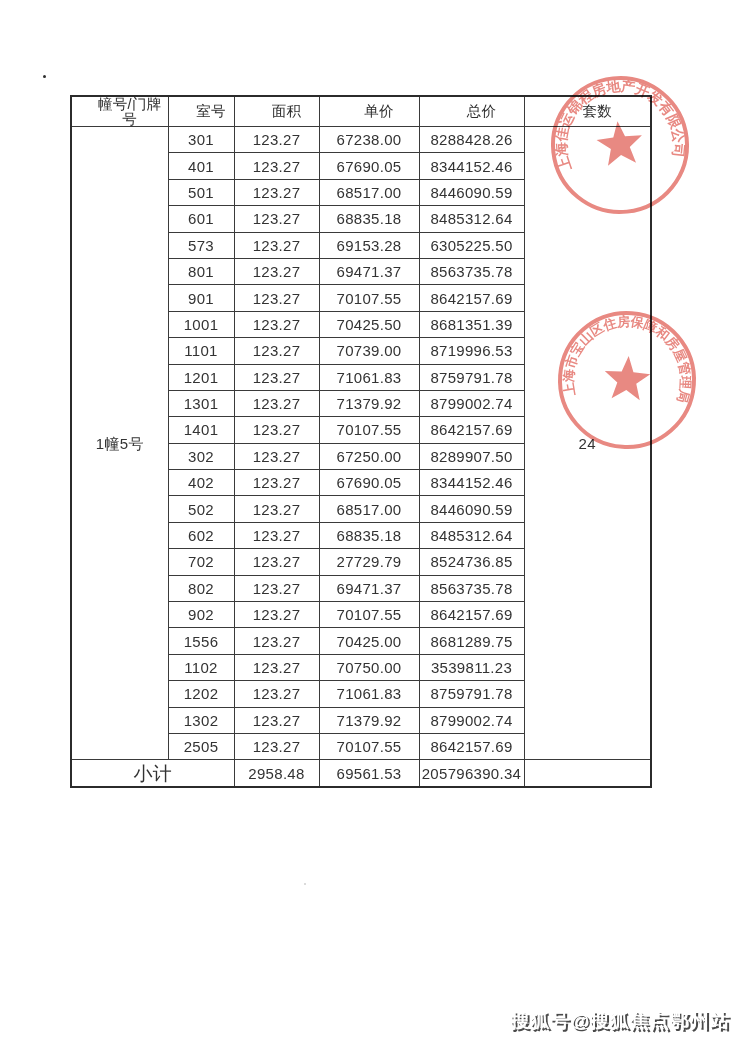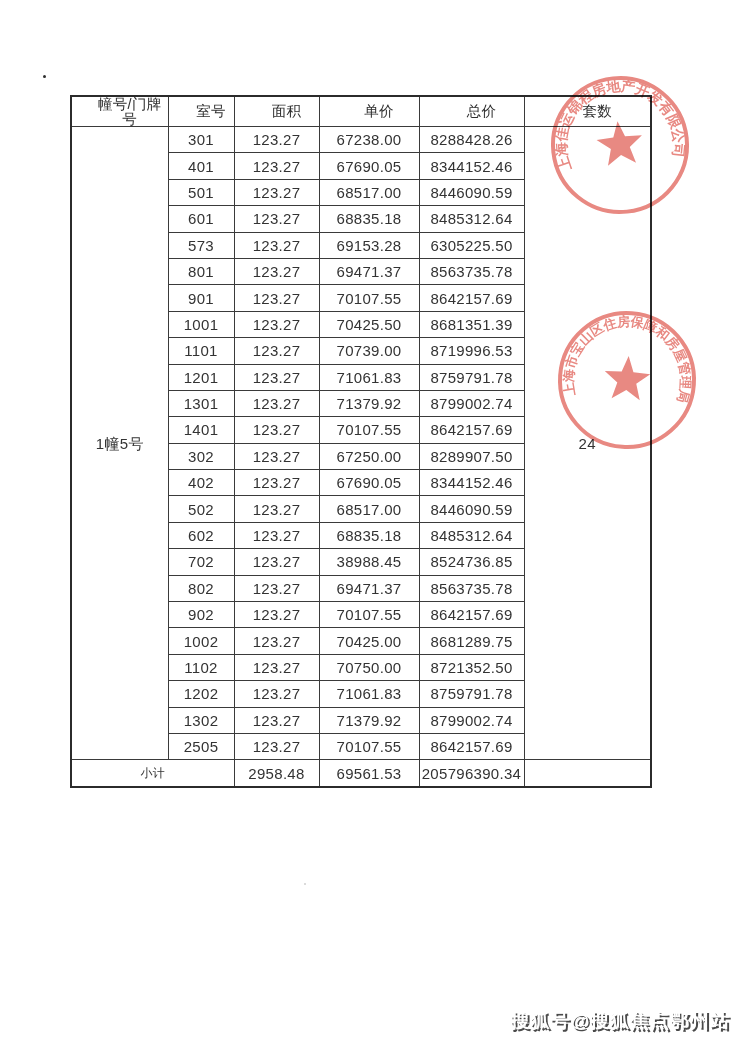--- a/index.html
+++ b/index.html
@@ -18,21 +18,21 @@
     text-align:center;vertical-align:middle;
     font-size:15px;font-weight:normal;color:#333333;
     padding:0;height:25.4px;line-height:1;
     letter-spacing:0.3px;
     background:transparent;
   }
   table.price thead th{height:26px;font-size:14.5px;color:#2e2e2e;padding-left:20px;}
   td.building{font-weight:bold;font-size:15.5px;color:#222;}
   td.units{font-size:15px;}
   tfoot td{height:26px;}
-  tfoot td.subtotal-label{font-size:12px;}
+  tfoot td.subtotal-label{font-size:19px;}
   
   .stamp{
     position:absolute;pointer-events:none;
     mix-blend-mode:multiply;opacity:0.78;color:#e2675e;
   }
   .stamp text{
     fill:currentColor;
     font-family:"Liberation Serif","DejaVu Serif",serif;
     font-weight:bold;
   }
@@ -171,46 +171,46 @@
       </tr>
       <tr>
         <td>602</td>
         <td>123.27</td>
         <td>68835.18</td>
         <td>8485312.64</td>
       </tr>
       <tr>
         <td>702</td>
         <td>123.27</td>
-        <td>38988.45</td>
+        <td>27729.79</td>
         <td>8524736.85</td>
       </tr>
       <tr>
         <td>802</td>
         <td>123.27</td>
         <td>69471.37</td>
         <td>8563735.78</td>
       </tr>
       <tr>
         <td>902</td>
         <td>123.27</td>
         <td>70107.55</td>
         <td>8642157.69</td>
       </tr>
       <tr>
-        <td>1002</td>
+        <td>1556</td>
         <td>123.27</td>
         <td>70425.00</td>
         <td>8681289.75</td>
       </tr>
       <tr>
         <td>1102</td>
         <td>123.27</td>
         <td>70750.00</td>
-        <td>8721352.50</td>
+        <td>3539811.23</td>
       </tr>
       <tr>
         <td>1202</td>
         <td>123.27</td>
         <td>71061.83</td>
         <td>8759791.78</td>
       </tr>
       <tr>
         <td>1302</td>
         <td>123.27</td>

